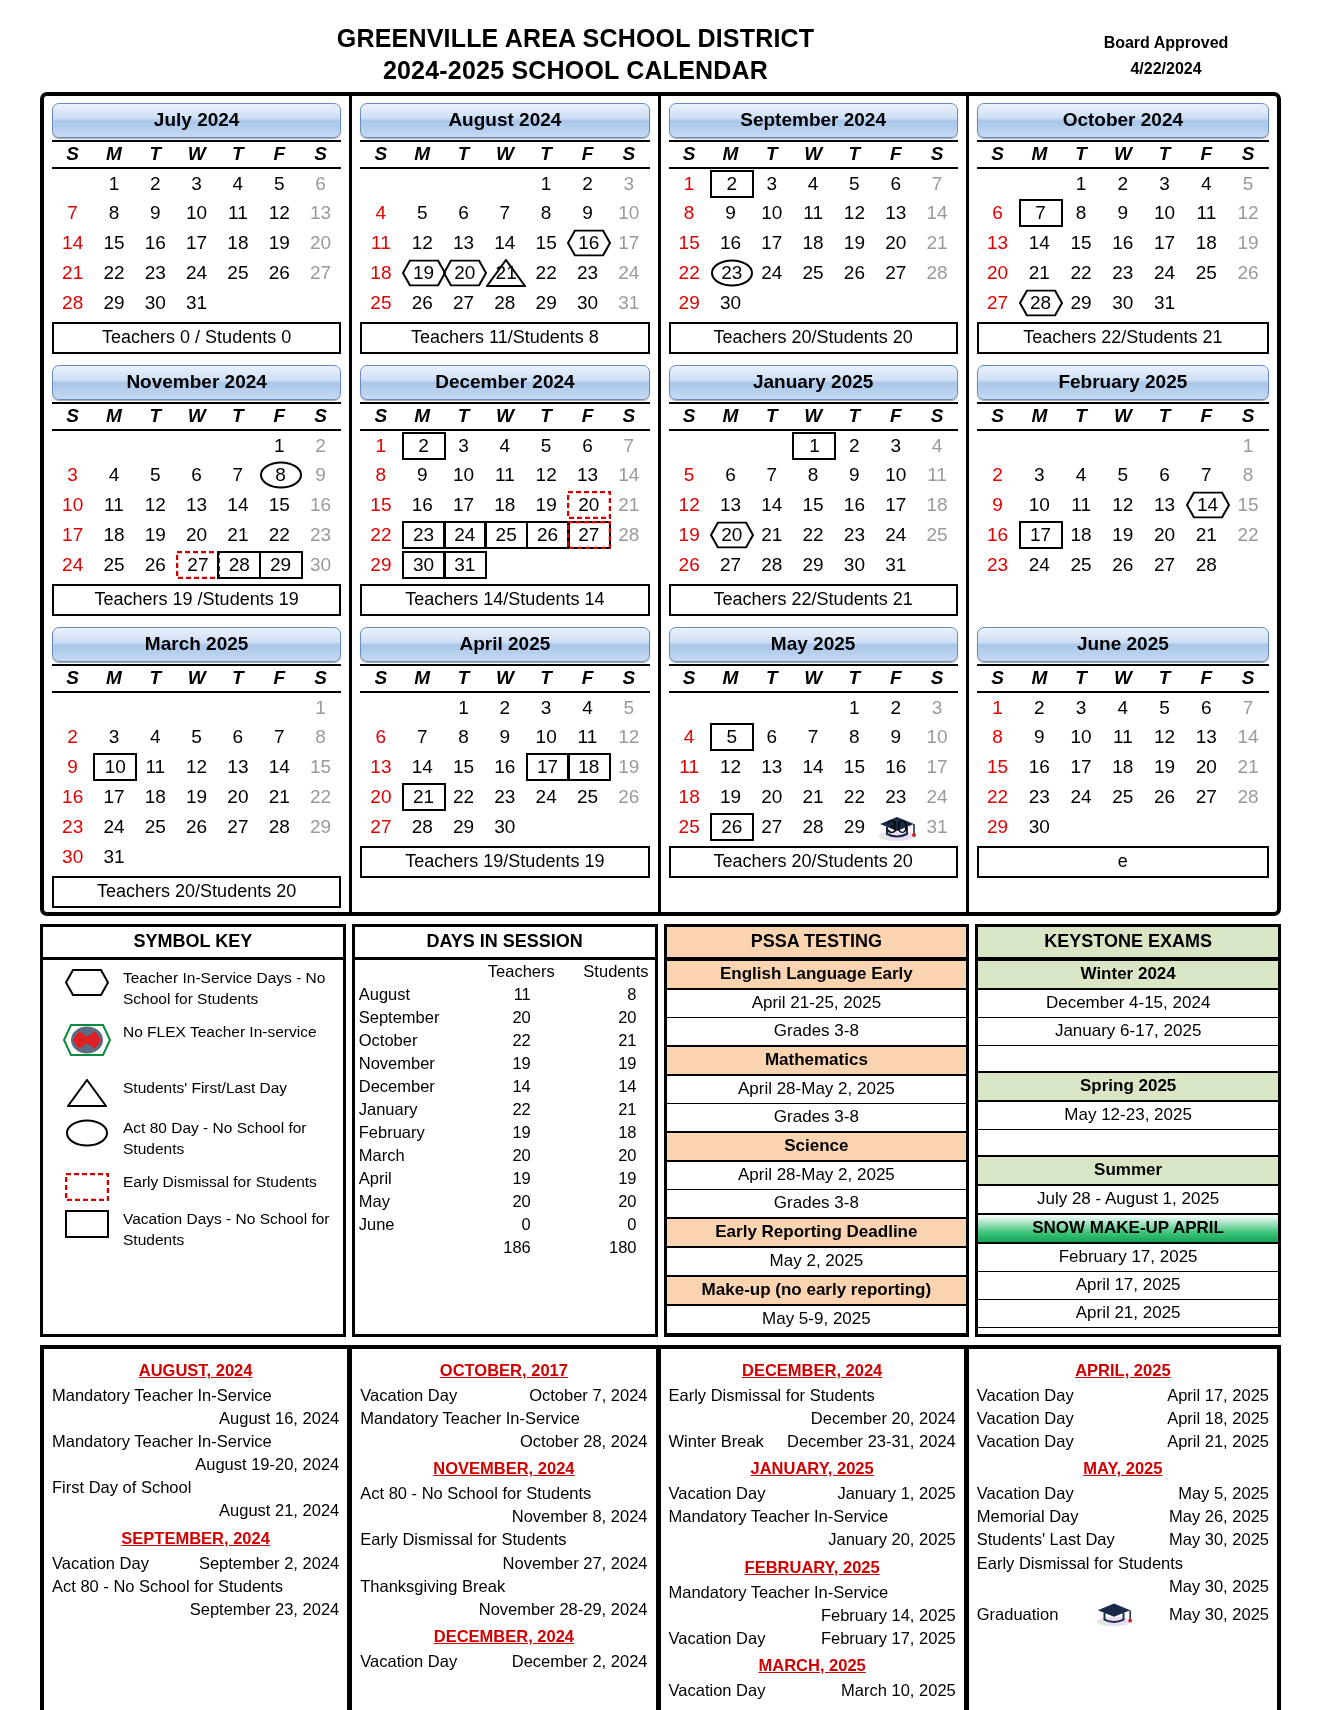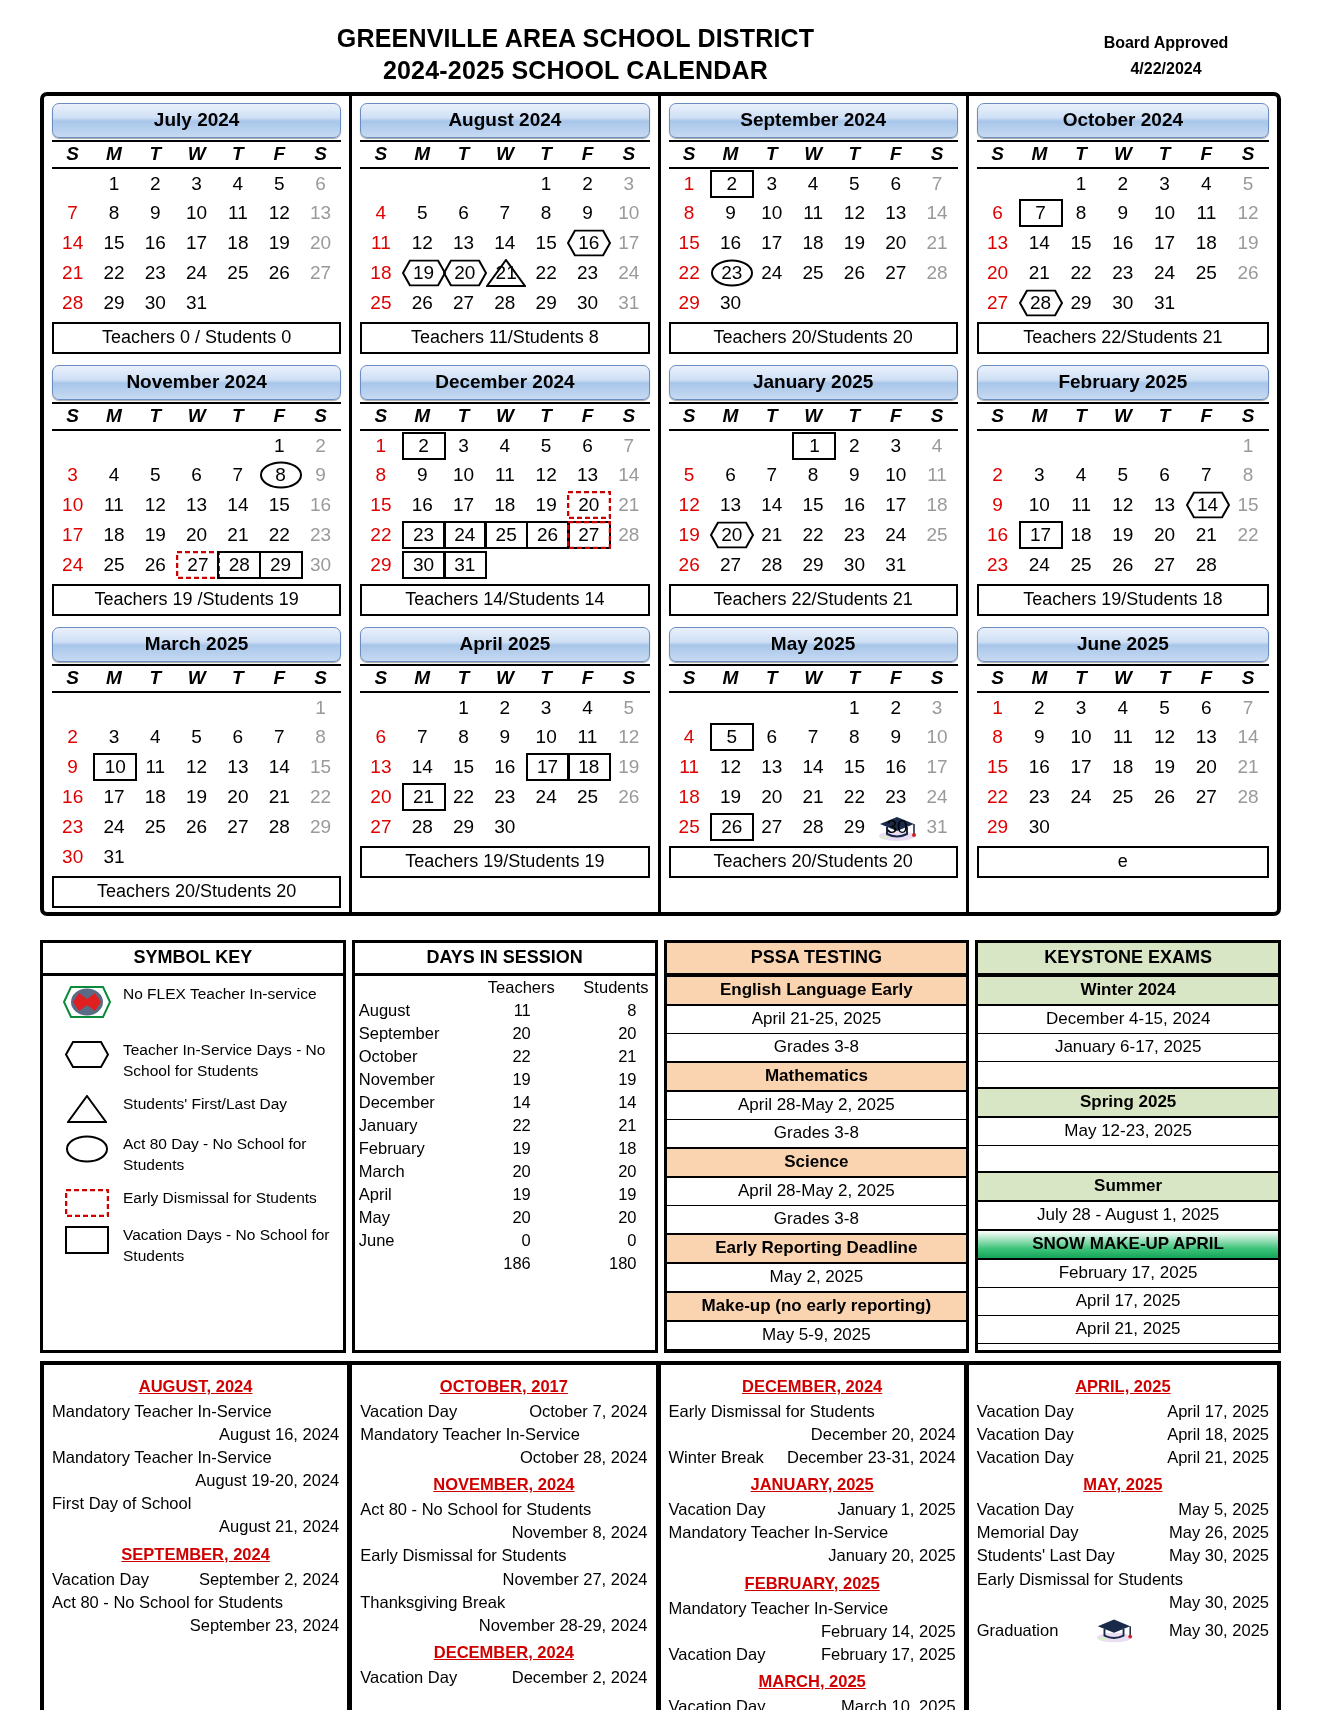--- a/index.html
+++ b/index.html
@@ -736,21 +736,20 @@
                 <td class="sun"><span class="daynum">23</span></td>
                 <td><span class="daynum">24</span></td>
                 <td><span class="daynum">25</span></td>
                 <td><span class="daynum">26</span></td>
                 <td><span class="daynum">27</span></td>
                 <td><span class="daynum">28</span></td>
                 <td>&nbsp;</td>
               </tr>
             </tbody>
           </table>
-          <div class="month-foot">Teachers 19/Students 18</div>
         </div>
       </div>
     <div class="months-row">
         <div class="month-cell">
           <div class="month-title">March 2025</div>
           <table class="mini">
             <thead>
               <tr>
                 <th>S</th>
                 <th>M</th>
@@ -1027,42 +1026,42 @@
                 <td>&nbsp;</td>
                 <td>&nbsp;</td>
               </tr>
             </tbody>
           </table>
           <div class="month-foot">e</div>
         </div>
       </div>
   </div>
 
-  <div class="info-row" style="margin-top:24px;">
+  <div class="info-row" style="margin-top:8px;">
 
     <div class="info-cell">
       <div class="info-head">SYMBOL KEY</div>
       <div id="keybody">
+          <div class="key-row" style="min-height: 54px;">
+            <div class="key-sym">
+              <svg width="44" height="27" viewBox="0 0 44 27">
+                <polygon points="8,1 36,1 43,13.5 36,26 8,26 1,13.5" fill="none" stroke="#000" stroke-width="2"></polygon>
+              </svg>
+            </div>
+            <div class="key-txt">Teacher In-Service Days - No School for Students</div>
+          </div>
           <div class="key-row" style="min-height: 56px;">
             <div class="key-sym">
               <svg width="50" height="34" viewBox="0 0 50 34">
                 <polygon points="9,2 41,2 48,17 41,32 9,32 2,17" fill="none" stroke="#0a8a3a" stroke-width="2"></polygon>
                 <ellipse cx="25" cy="17" rx="16" ry="13.5" fill="#5b6b86"></ellipse>
                 <path d="M17 8 L25 14 L33 8 L39 17 L33 26 L25 20 L17 26 L11 17 Z" fill="#e02020"></path>
               </svg>
             </div>
             <div class="key-txt">No FLEX Teacher In-service</div>
-          </div>
-          <div class="key-row" style="min-height: 54px;">
-            <div class="key-sym">
-              <svg width="44" height="27" viewBox="0 0 44 27">
-                <polygon points="8,1 36,1 43,13.5 36,26 8,26 1,13.5" fill="none" stroke="#000" stroke-width="2"></polygon>
-              </svg>
-            </div>
-            <div class="key-txt">Teacher In-Service Days - No School for Students</div>
           </div>
           <div class="key-row" style="min-height: 40px;">
             <div class="key-sym">
               <svg width="40" height="28" viewBox="0 0 40 28">
                 <polygon points="20,1 39,27 1,27" fill="none" stroke="#000" stroke-width="2"></polygon>
               </svg>
             </div>
             <div class="key-txt">Students' First/Last Day</div>
           </div>
           <div class="key-row" style="min-height: 54px;">

